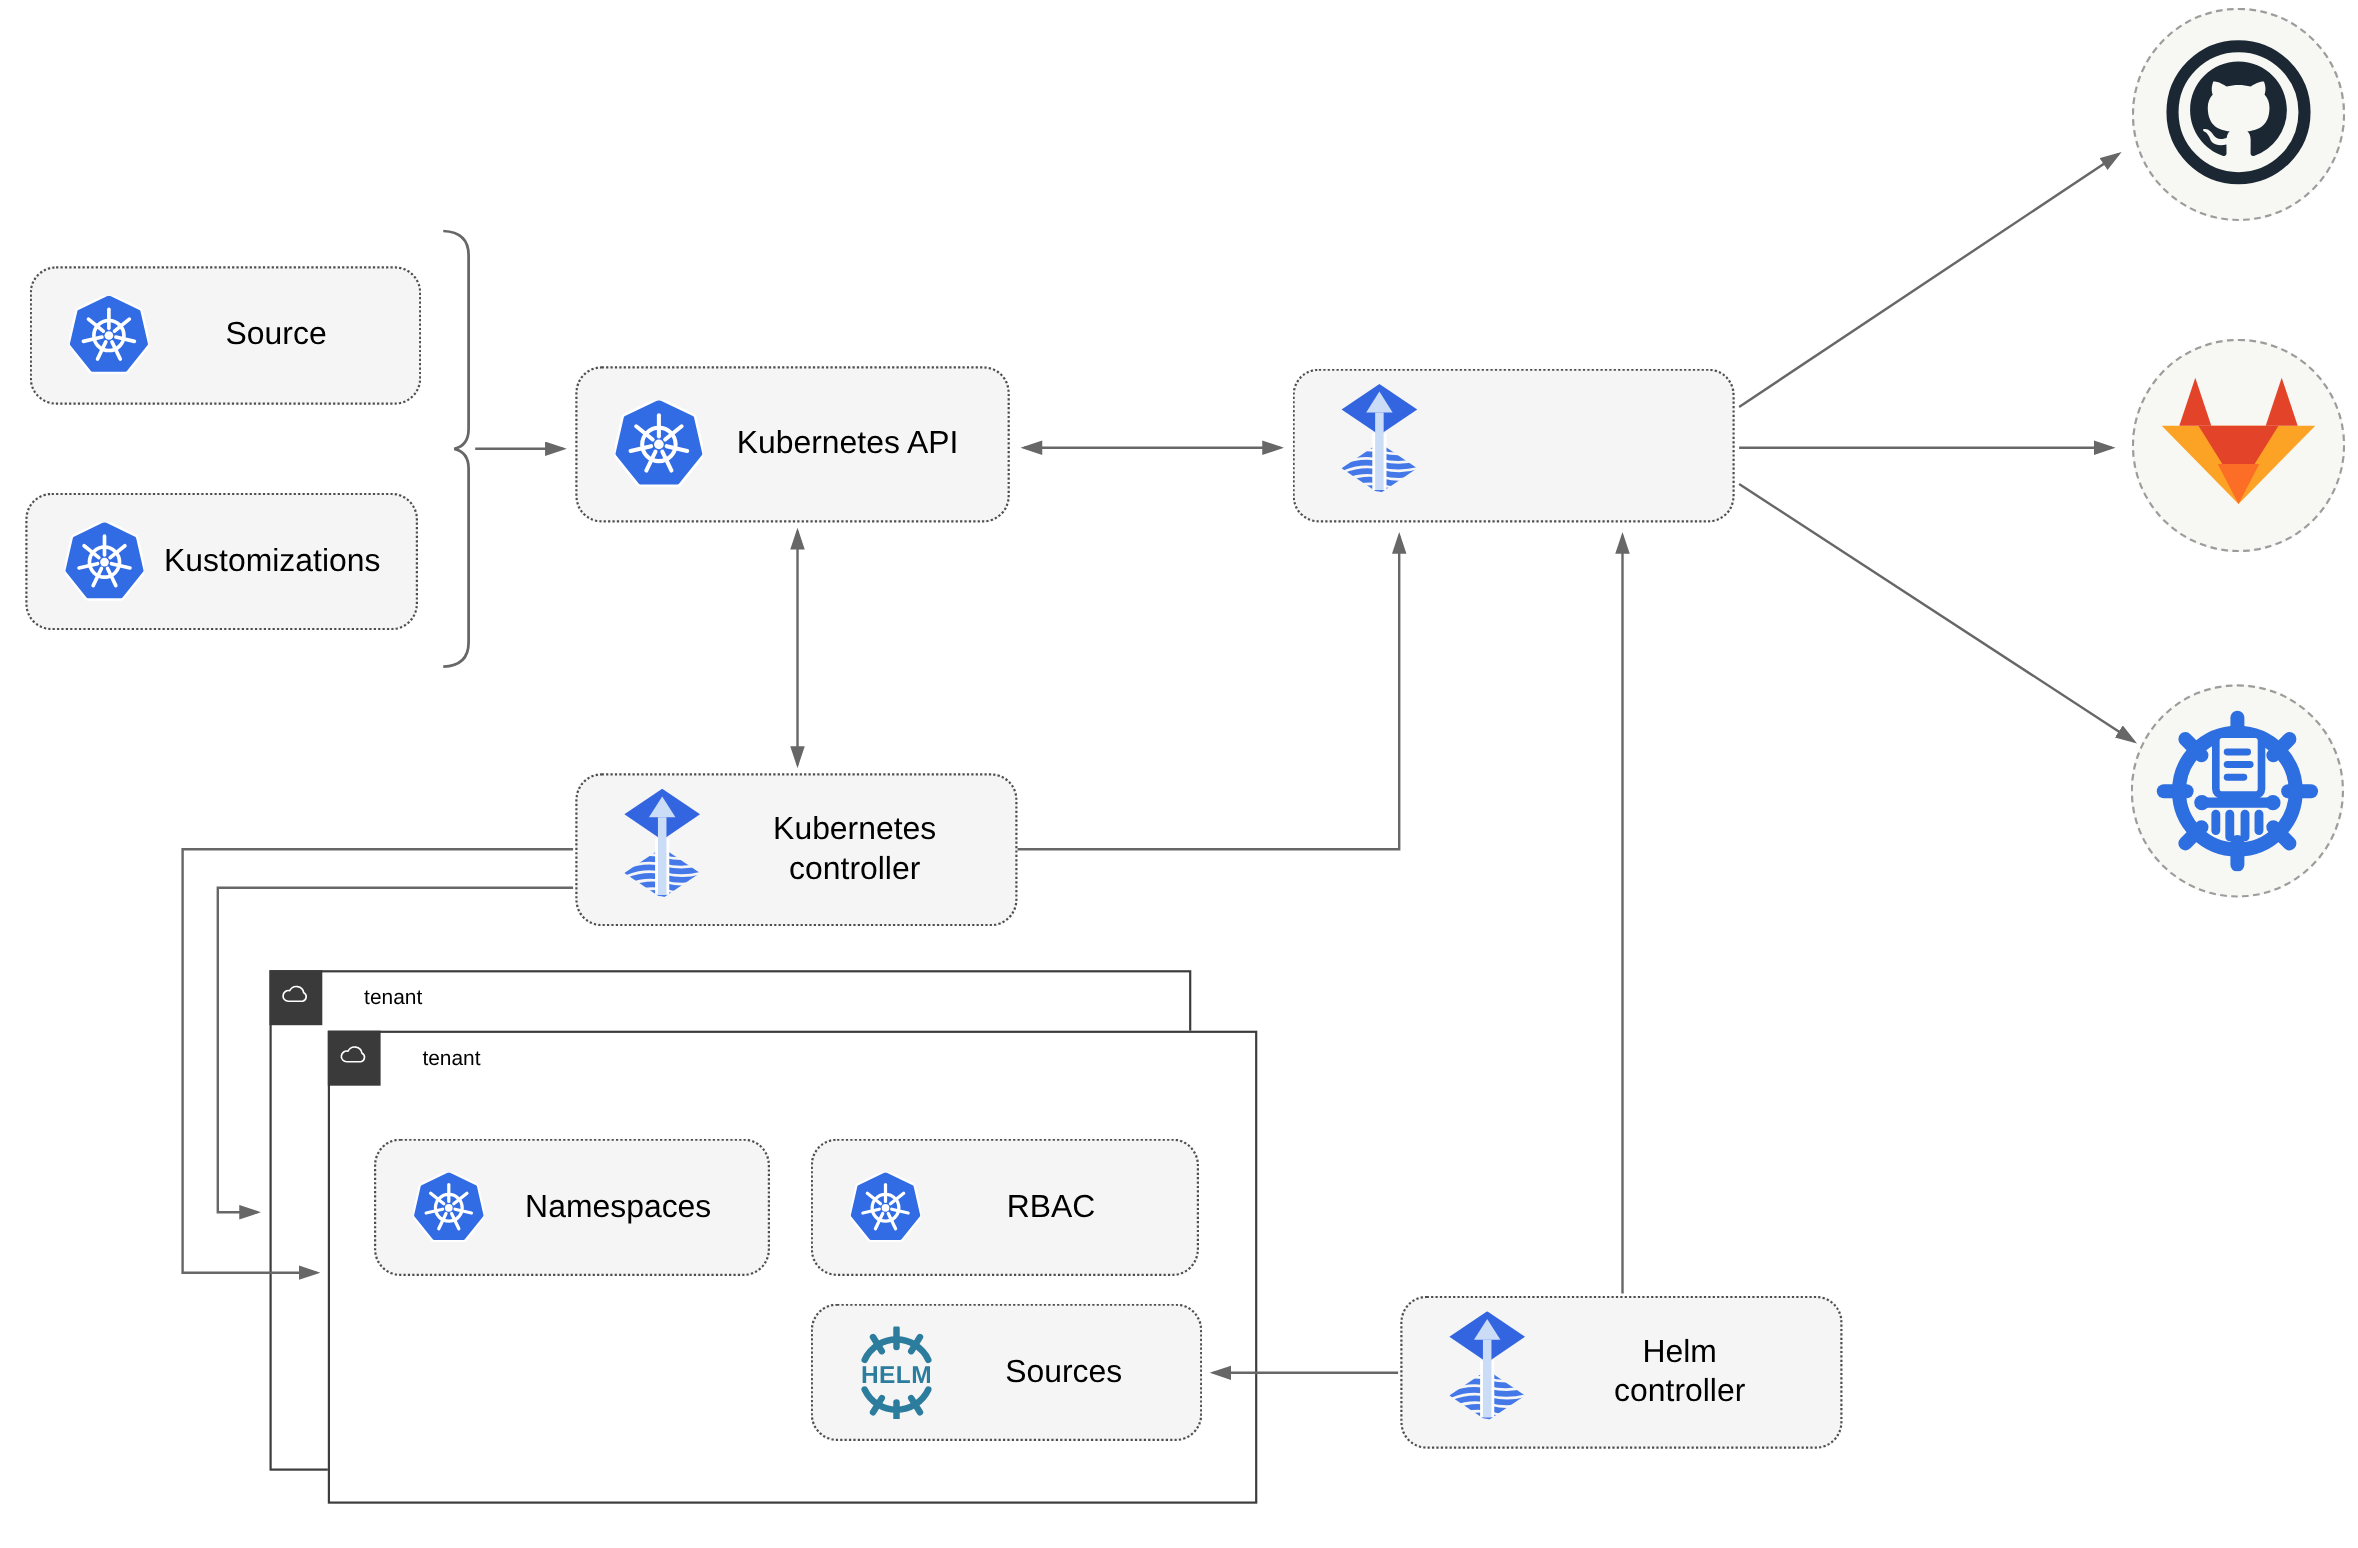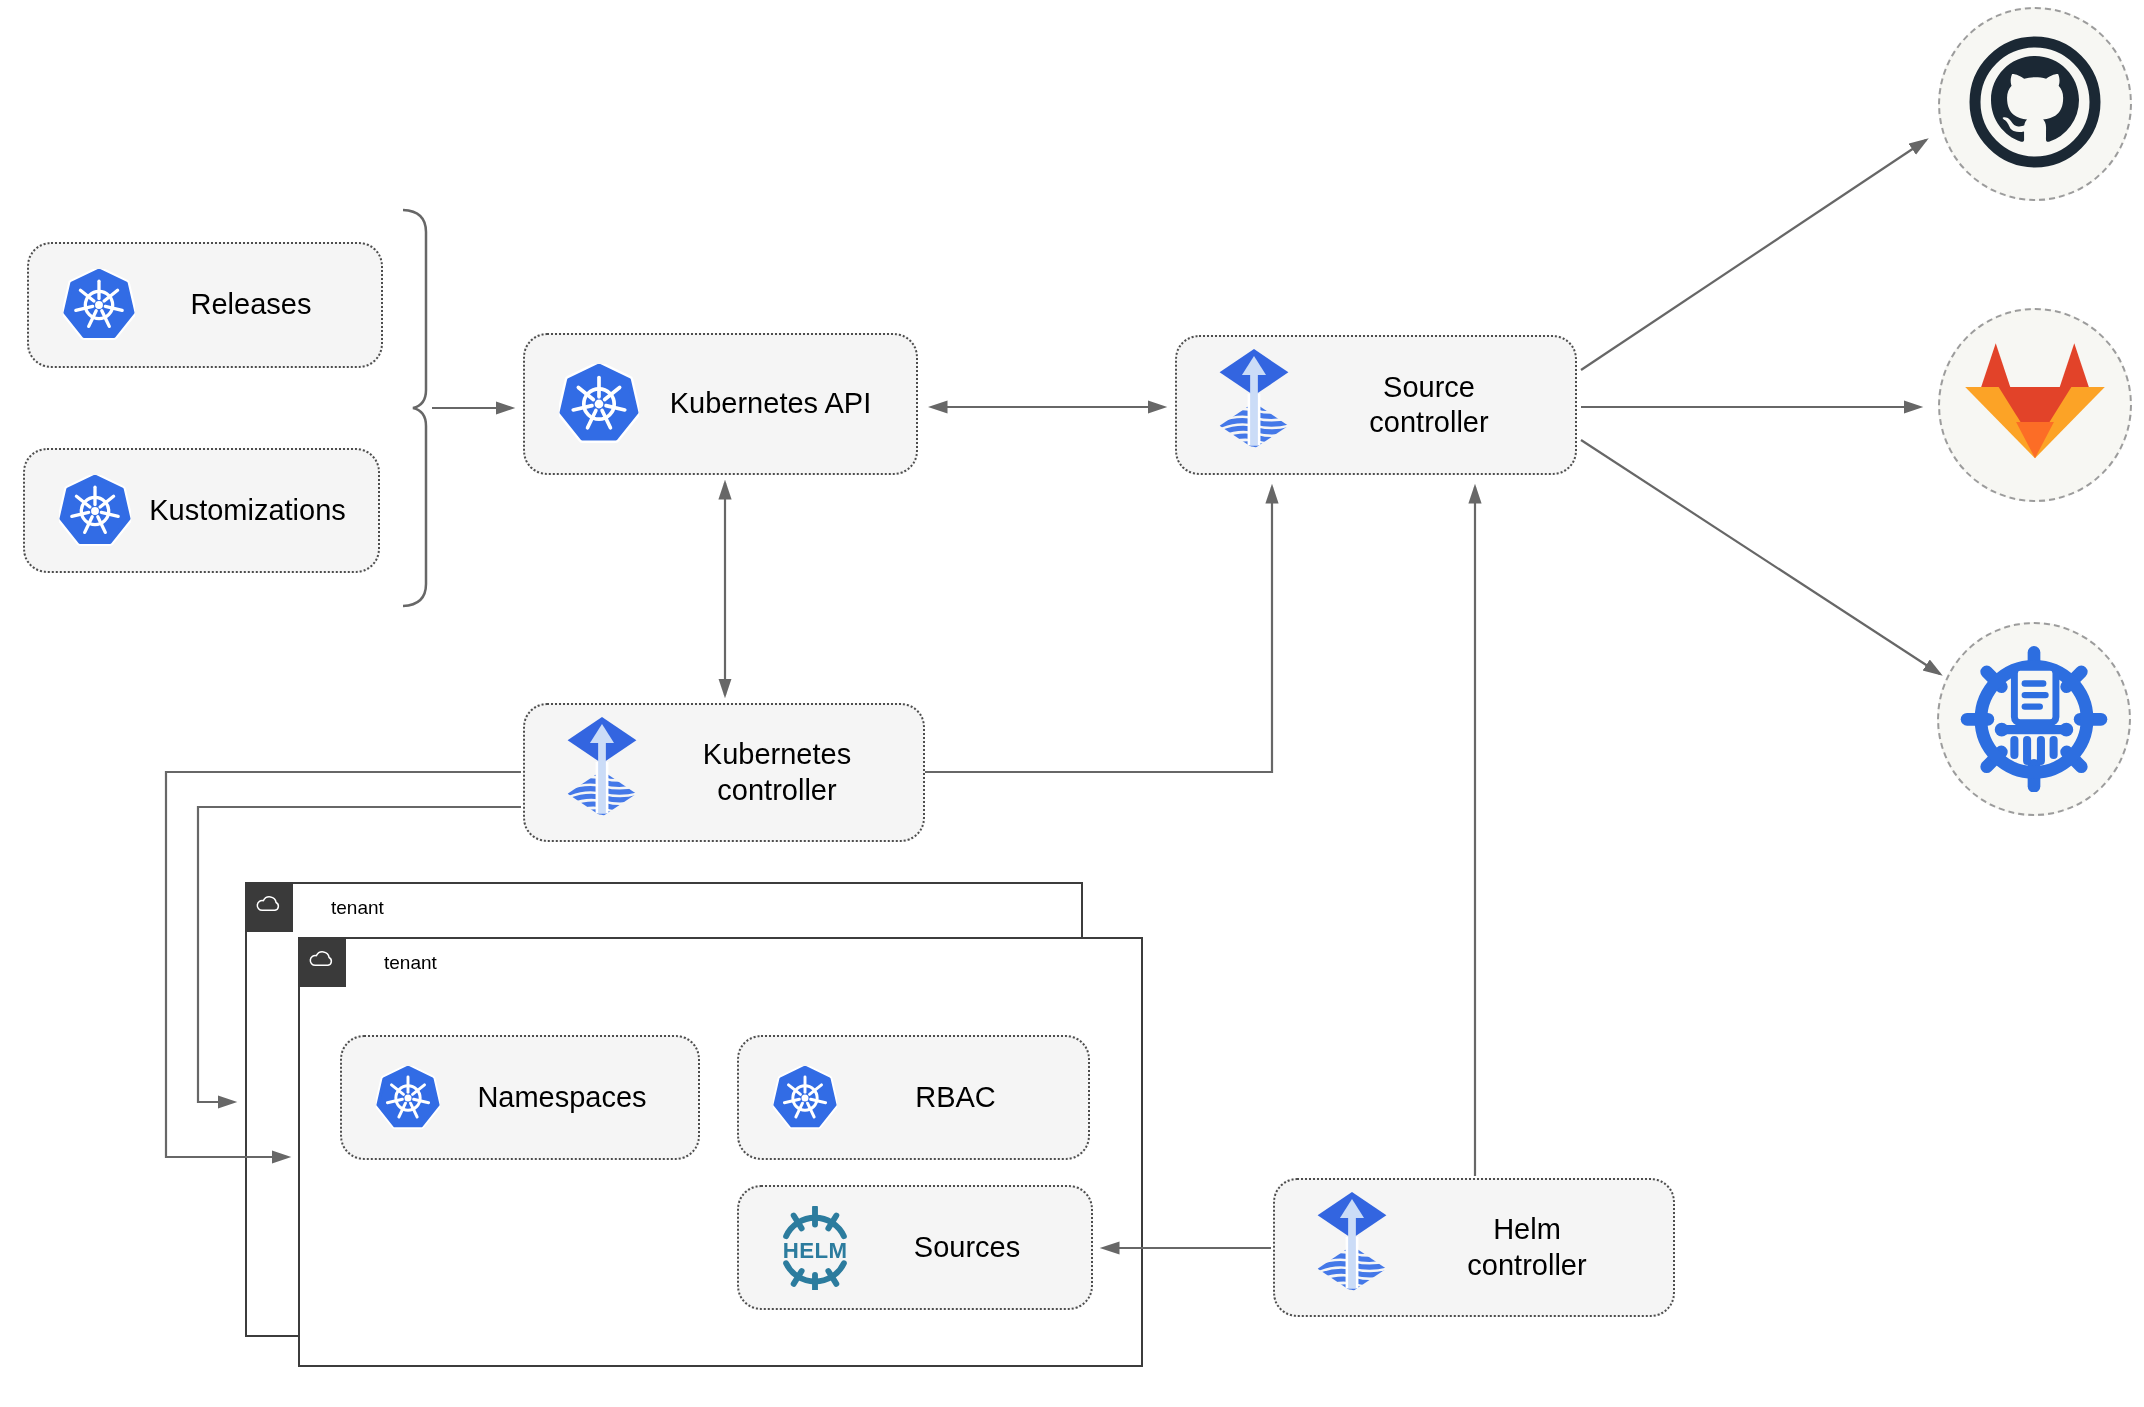--- a/index.html
+++ b/index.html
@@ -66,21 +66,21 @@
             <line x1="42.9" y1="44.4" x2="24.2" y2="29.4"></line>
             <line x1="41.2" y1="52" x2="17.8" y2="57.4"></line>
             <line x1="46.1" y1="58.1" x2="35.7" y2="79.7"></line>
             <line x1="53.9" y1="58.1" x2="64.3" y2="79.7"></line>
             <line x1="58.8" y1="52" x2="82.2" y2="57.4"></line>
             <line x1="57.1" y1="44.4" x2="75.8" y2="29.4"></line>
           </g>
     <circle cx="50" cy="50" r="5.5" fill="#fff"></circle>
         </svg>
       </span>
-    <span class="label"><span class="label-inner">Releases</span></span>
+    <span class="label"><span class="label-inner">Source</span></span>
   </div>
 
   <div class="node" style="left:23px;top:448px;width:357px;height:125px">
     <span class="icon">
         <svg width="72" height="72" viewBox="0 0 100 100">
     <polygon points="50,2 12.5,20.1 3.2,60.7 29.2,93.2 70.8,93.2 96.8,60.7 87.5,20.1" fill="#fff" stroke="#fff" stroke-width="11" stroke-linejoin="round"></polygon>
     <polygon points="50,2 12.5,20.1 3.2,60.7 29.2,93.2 70.8,93.2 96.8,60.7 87.5,20.1" fill="#326CE5" stroke="#326CE5" stroke-width="5" stroke-linejoin="round"></polygon>
     <g stroke="#fff" stroke-width="4.6" stroke-linecap="round">
       <circle cx="50" cy="50" r="19" fill="none"></circle>
             <line x1="50" y1="41" x2="50" y2="17"></line>
@@ -133,21 +133,20 @@
             <path d="M13,97 Q33,89 53,94 T92,93"></path>
             <path d="M16,106 Q36,98 54,103 T89,102"></path>
             <path d="M22,115 Q40,107 56,112 T84,110"></path>
           </g>
     <path d="M50,0 L90,27 L50,54 L10,27 Z" fill="#3365E0"></path>
     <line x1="50" y1="112" x2="50" y2="52" stroke="#fff" stroke-width="15"></line>
     <line x1="50" y1="112" x2="50" y2="30" stroke="#CBDCF7" stroke-width="9"></line>
     <polygon points="50,8 36,30 64,30" fill="#CBDCF7"></polygon>
         </svg>
       </span>
-    <span class="label"><span class="label-inner">Source controller</span></span>
   </div>
 
   <div class="node node--wrap" style="left:523px;top:703px;width:402px;height:139px">
     <span class="icon">
         <svg width="86" height="112" viewBox="0 0 100 130">
     <defs>
             <clipPath id="fluxlo112">
               <path d="M50,62 L90,89 L50,116 L10,89 Z"></path>
             </clipPath>
           </defs>

